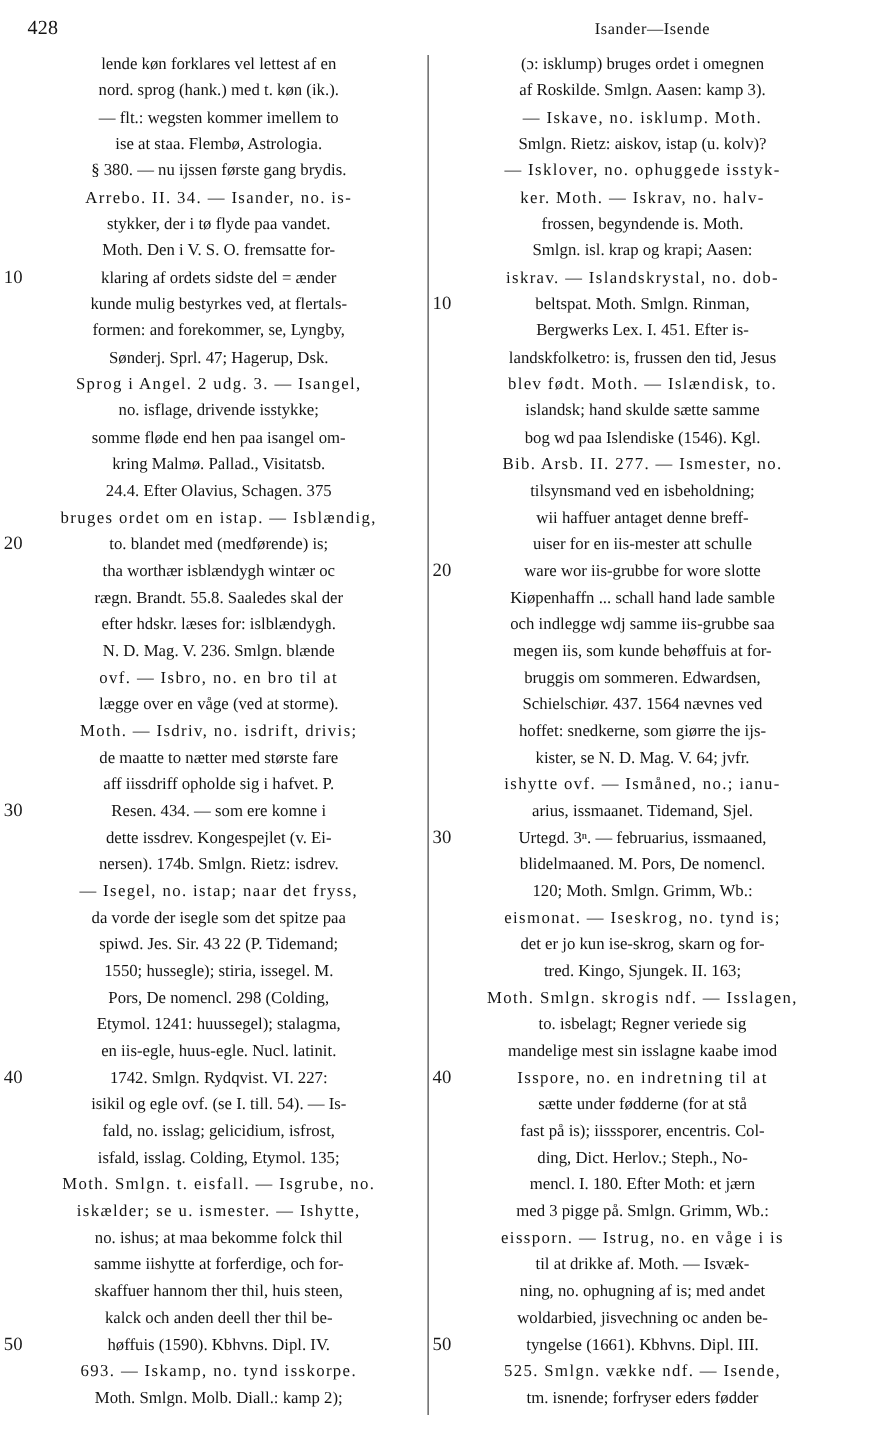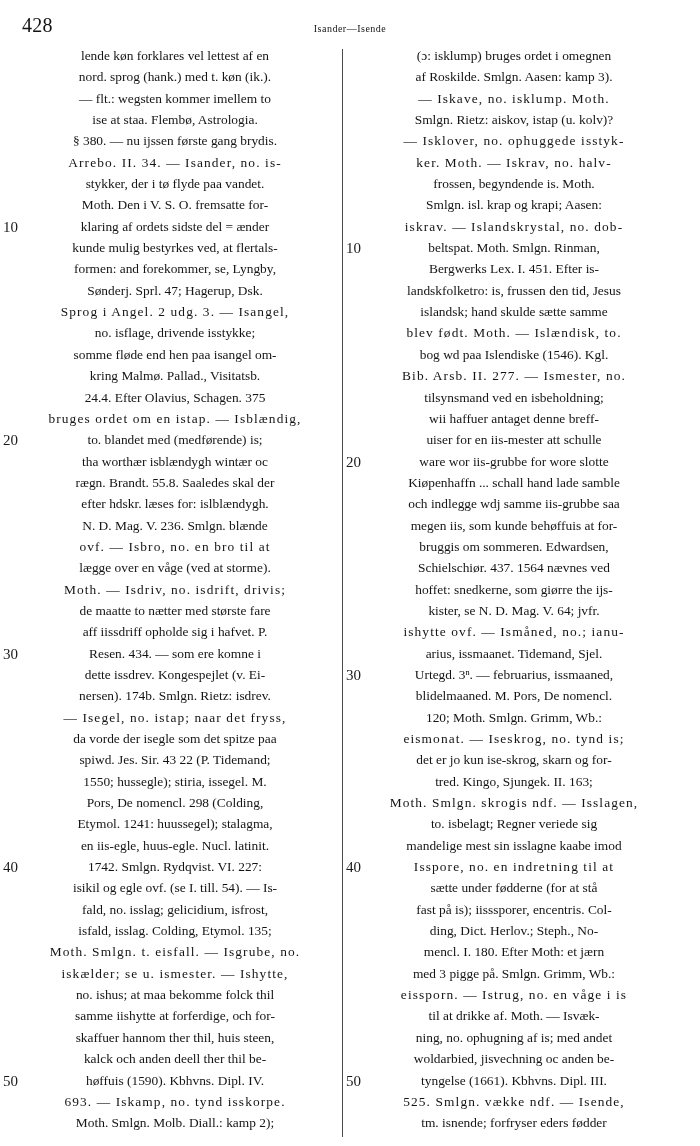--- a/index.html
+++ b/index.html
@@ -25,27 +25,27 @@
   .header {
     display: flex;
     align-items: baseline;
     font-size: 15px;
     letter-spacing: 0.2px;
     margin-bottom: 10px;
     padding: 0 4px;
   }
   .folio {
     width: 110px;
-    font-size: 20px;
+    font-size: 16px;
     font-weight: normal;
   }
   .running-title {
     flex: 1;
-    text-align: center;
-    font-size: 10px;
+    text-align: right;
+    font-size: 13px;
     letter-spacing: 0.5px;
   }
   .header-spacer { width: 110px; }
 
   .columns {
     display: flex;
     position: relative;
     height: 1090px;
   }
   .col {
@@ -156,22 +156,22 @@
         <div class="line"><span class="sp">— Iskave, no. isklump. Moth.</span></div>
         <div class="line"><span>Smlgn. Rietz: aiskov, istap (u. kolv)?</span></div>
         <div class="line"><span class="sp">— Isklover, no. ophuggede isstyk-</span></div>
         <div class="line"><span class="sp">ker. Moth. — Iskrav, no. halv-</span></div>
         <div class="line"><span>frossen, begyndende is. Moth.</span></div>
         <div class="line"><span>Smlgn. isl. krap og krapi; Aasen:</span></div>
         <div class="line"><span class="sp">iskrav. — Islandskrystal, no. dob-</span></div>
         <div class="line"><span class="linenum">10</span><span>beltspat. Moth. Smlgn. Rinman,</span></div>
         <div class="line"><span>Bergwerks Lex. I. 451. Efter is-</span></div>
         <div class="line"><span>landskfolketro: is, frussen den tid, Jesus</span></div>
+        <div class="line"><span class="sp">blev født. Moth. — Islændisk, to.</span></div>
         <div class="line"><span>islandsk; hand skulde sætte samme</span></div>
-        <div class="line"><span class="sp">blev født. Moth. — Islændisk, to.</span></div>
         <div class="line"><span>bog wd paa Islendiske (1546). Kgl.</span></div>
         <div class="line"><span class="sp">Bib. Arsb. II. 277. — Ismester, no.</span></div>
         <div class="line"><span>tilsynsmand ved en isbeholdning;</span></div>
         <div class="line"><span>wii haffuer antaget denne breff-</span></div>
         <div class="line"><span>uiser for en iis-mester att schulle</span></div>
         <div class="line"><span class="linenum">20</span><span>ware wor iis-grubbe for wore slotte</span></div>
         <div class="line"><span>Kiøpenhaffn ... schall hand lade samble</span></div>
         <div class="line"><span>och indlegge wdj samme iis-grubbe saa</span></div>
         <div class="line"><span>megen iis, som kunde behøffuis at for-</span></div>
         <div class="line"><span>bruggis om sommeren. Edwardsen,</span></div>

